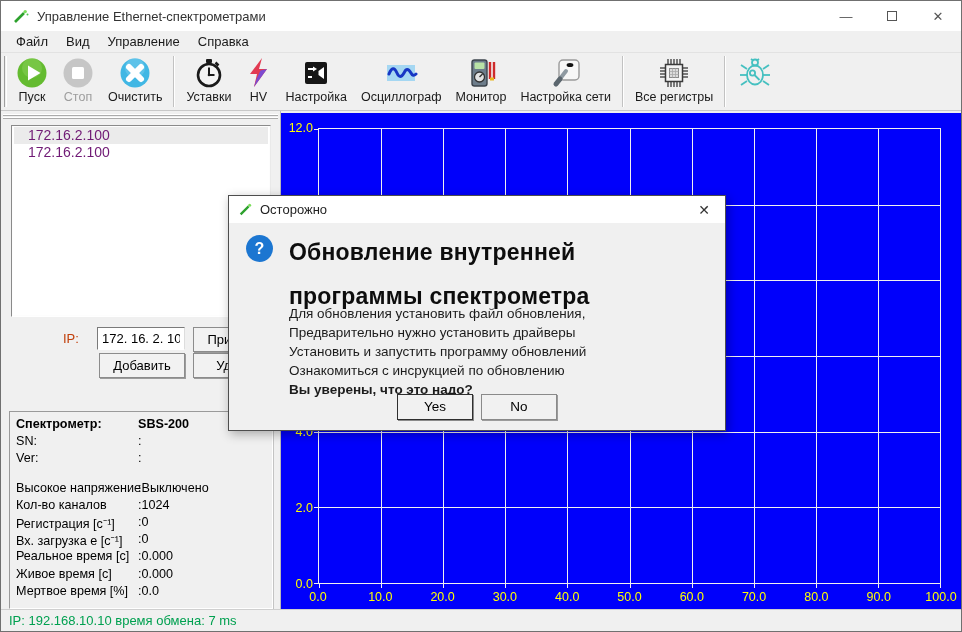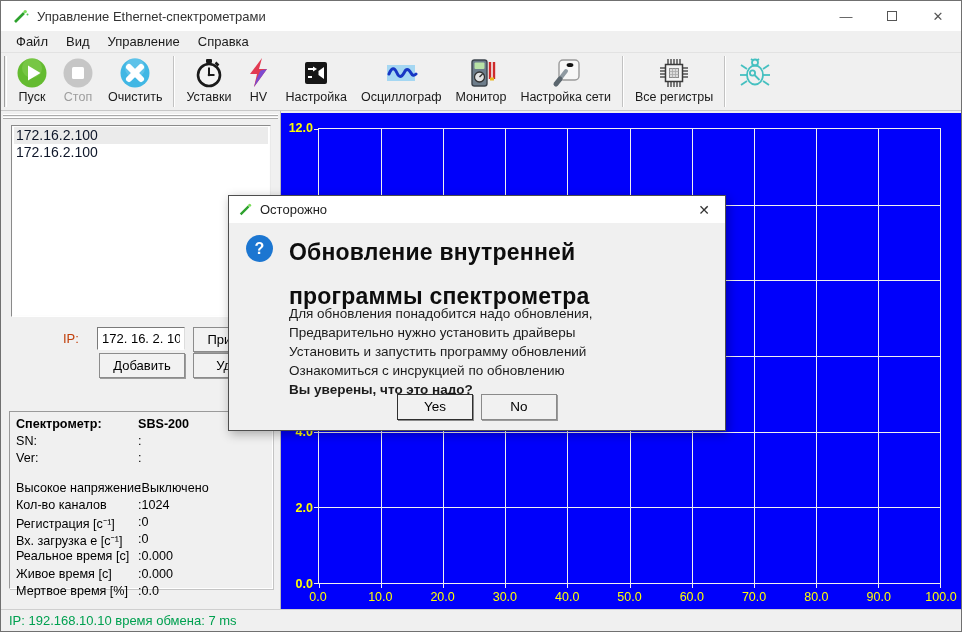--- a/index.html
+++ b/index.html
@@ -27,47 +27,47 @@
   .tbtn .tlabel { font-size:12.5px; color:#1a1a1a; margin-top:1px; white-space:nowrap; }
   .tbtn.disabled .tlabel { color:#9d9d9d; }
 
   
   .main { position:absolute; left:0; top:110px; right:0; bottom:22px; background:#f0f0f0; }
 
   
   .sidebar { position:absolute; left:0; top:0; width:280px; bottom:0; background:#f0f0f0; border-right:1px solid #b9b9b9; }
   .panel-grip { margin:3px 2px 0; height:2px; border-top:1px solid #fff; border-bottom:1px solid #ababab; }
   .listbox { position:absolute; left:10px; top:14px; width:260px; height:192px; background:#fff; border:1px solid #8a8a8a; border-bottom-color:#fff; border-right-color:#e9e9e9; box-shadow:inset 0 0 0 1px #fdfdfd; padding:1px 2px; overflow:hidden; }
-  .list-item { font-size:14px; line-height:17px; color:#0f172a; padding-left:2px; }
+  .list-item { font-size:14px; line-height:17px; color:#701a75; padding-left:14px; }
   .list-item.selected { background:#ebebeb; }
 
   .ip-row { position:absolute; left:0; top:216px; width:280px; height:24px; }
   .ip-label { position:absolute; left:62px; top:4px; font-size:13px; color:#c2410c; }
   .ip-input { position:absolute; left:96px; top:0; width:88px; height:23px; background:#fff; border:1px solid #7a7a7a; border-bottom-color:#fff; border-right-color:#ddd; font-size:13px; padding:2px 4px; font-family:"Liberation Sans", sans-serif; }
   .side-btn { position:absolute; height:25px; background:#f2f2f2; border:1px solid #8c8c8c; box-shadow:1px 1px 0 #9c9c9c; font-size:13px; text-align:center; line-height:23px; color:#000; }
   .btn-apply { left:192px; top:216px; width:96px; }
   .btn-add { left:98px; top:242px; width:86px; }
   .btn-remove { left:192px; top:242px; width:96px; }
 
-  .infobox { position:absolute; left:8px; top:300px; width:264px; height:178px; background:#f0f0f0; border:1px solid #9a9a9a; border-bottom-color:#fff; border-right-color:#fff; box-shadow:1px 1px 0 #c4c4c4; padding:5px 0 0 6px; }
+  .infobox { position:absolute; left:8px; top:300px; width:264px; height:198px; background:#f0f0f0; border:1px solid #9a9a9a; border-bottom-color:#fff; border-right-color:#fff; box-shadow:1px 1px 0 #c4c4c4; padding:5px 0 0 6px; }
   .info-row { display:flex; min-height:17.2px; font-size:12.6px; color:#000; }
   .info-row .lbl { width:122px; white-space:nowrap; }
   .info-row .val { white-space:nowrap; }
   .info-row.bold { font-weight:bold; }
   .info-row.spacer { min-height:12px; }
 
   
   .chart { position:absolute; left:280px; top:2px; right:0; bottom:0; background:#0000fb; }
   .plot { position:absolute; left:37px; top:15px; width:623px; height:456px; border:1px solid #f0f0f0; }
   .hgrid { position:absolute; left:0; right:0; height:1px; background:#f0f0f0; }
   .vgrid { position:absolute; top:0; bottom:0; width:1px; background:#f0f0f0; }
   .ytick { position:absolute; left:-5px; width:4px; height:1px; background:#f0f0f0; }
   .xtick { position:absolute; bottom:-5px; width:1px; height:4px; background:#f0f0f0; }
   .ylabels { position:absolute; left:0; top:15px; width:35px; height:456px; }
-  .ylab { position:absolute; right:3px; font-size:12.5px; color:#ffff00;font-weight:bold; }
+  .ylab { position:absolute; right:3px; font-size:12.5px; color:#ffff00; }
   .xlabels { position:absolute; left:37px; top:477px; width:623px; height:16px; }
   .xlab { position:absolute; transform:translateX(-50%); font-size:12.5px; color:#ffff00; white-space:nowrap; }
 
   
   .statusbar { position:absolute; left:0; bottom:0; right:0; height:22px; background:#f0f0f0; border-top:1px solid #cfcfcf; display:flex; align-items:center; }
   .status-text { margin-left:8px; font-size:13px; color:#00a050; }
 
   
   .dialog { position:absolute; left:228px; top:195px; width:498px; height:236px; background:#f0f0f0; border:1px solid #4e4e4e; box-shadow:2px 3px 10px rgba(0,0,0,.3); z-index:50; }
   .dlg-titlebar { position:absolute; left:0; top:0; right:0; height:27px; background:#fff; display:flex; align-items:center; }
@@ -420,21 +420,21 @@
     <svg class="dlg-icon" viewBox="0 0 17 17">
       <line x1="3" y1="14" x2="12" y2="5" stroke="#2da12d" stroke-width="2.6"></line>
       <circle cx="13.2" cy="3.6" r="1.7" fill="#7ade5a"></circle>
     </svg>
     <span class="dlg-title">Осторожно</span>
     <div class="dlg-close">✕</div>
   </div>
   <div class="dlg-qicon">?</div>
   <div class="dlg-heading">Обновление внутренней программы спектрометра</div>
   <div class="dlg-body">
-    <div>Для обновления понадобится надо обновления,</div>
+    <div>Для обновления установить файл обновления,</div>
     <div>Предварительно нужно установить драйверы</div>
     <div>Установить и запустить программу обновлений</div>
     <div>Ознакомиться с инсрукцией по обновлению</div>
     <div class="dlg-question">Вы уверены, что это надо?</div>
   </div>
   <div class="dlg-btn dlg-yes">Yes</div>
   <div class="dlg-btn dlg-no">No</div>
 </div>
 
 </body></html>

